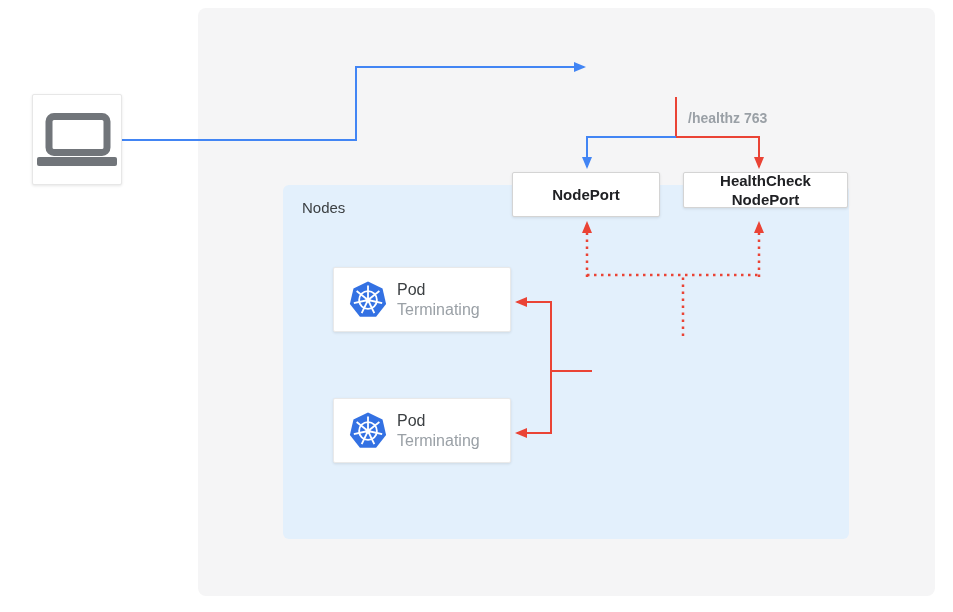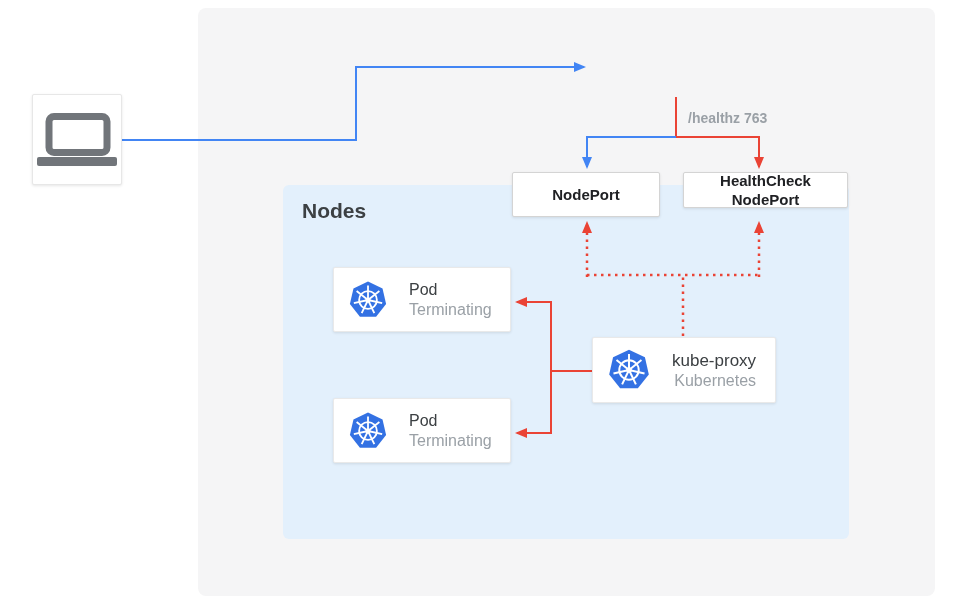--- a/index.html
+++ b/index.html
@@ -5,30 +5,30 @@
   :root{
     --blue:#4285f4; --red:#ea4335; --gray-text:#757575; --dark-text:#3c4043;
     --muted-text:#9aa0a6; --nodes-bg:#e3f0fc; --panel-bg:#f5f5f6;
     --k8s-blue:#3371e3; --icon-gray:#71757a; --lb-light:#aecbfa; --lb-mid:#5e97f6;
     --card-border:#dcdcdc;
   }
   html,body{margin:0;padding:0;background:#fff;font-family:"Liberation Sans",sans-serif;}
   .diagram{position:relative;width:953px;height:612px;background:#fff;overflow:hidden;}
   .panel{position:absolute;left:198px;top:8px;width:737px;height:588px;background:var(--panel-bg);border-radius:8px;}
   .nodes-panel{position:absolute;left:283px;top:185px;width:566px;height:354px;background:var(--nodes-bg);border-radius:6px;}
-  .nodes-label{position:absolute;left:302px;top:199px;font-size:21px;color:var(--dark-text);font-weight:bold;}
+  .nodes-label{position:absolute;left:302px;top:199px;font-size:15px;color:var(--dark-text);}
   .card{position:absolute;background:#fff;border:1px solid var(--card-border);border-radius:2px;box-shadow:0 1px 3px rgba(0,0,0,0.10);box-sizing:border-box;}
   .client-card{left:32px;top:94px;width:90px;height:91px;border-color:#e7e7e7;display:flex;align-items:center;justify-content:center;}
   .lb-card{left:592px;top:35px;width:173px;height:62px;border-color:#e9e9e9;display:flex;align-items:center;gap:12px;padding-left:9px;}
   .lb-label{font-size:15px;line-height:20px;color:var(--gray-text);white-space:pre-line;}
   .healthz-label{position:absolute;left:688px;top:110px;font-size:14px;font-weight:bold;color:var(--muted-text);}
   .port-card{display:flex;align-items:center;justify-content:center;text-align:center;font-size:15px;font-weight:bold;color:#202124;line-height:19px;white-space:pre-line;border-color:#d4d4d4;}
   .np-card{left:512px;top:172px;width:148px;height:45px;}
   .hc-card{left:683px;top:172px;width:165px;height:36px;}
-  .entity-card{display:flex;align-items:center;gap:20px;padding-left:13px;border-color:#e9e9e9;}
+  .entity-card{display:flex;align-items:center;gap:8px;padding-left:13px;border-color:#e9e9e9;}
   .pod1{left:333px;top:267px;width:178px;height:65px;}
   .pod2{left:333px;top:398px;width:178px;height:65px;}
   .kube-card{left:592px;top:337px;width:184px;height:66px;}
   .card-title{font-size:16px;color:var(--dark-text);line-height:21px;}
   .kube-card .card-title{font-size:17px;}
   .card-sub{font-size:16px;color:var(--muted-text);line-height:20px;text-align:right;}
   .connectors{position:absolute;left:0;top:0;width:953px;height:612px;pointer-events:none;}
   .line-blue{stroke:var(--blue);stroke-width:2;fill:none;}
   .line-red{stroke:var(--red);stroke-width:2;fill:none;}
   .line-red-dotted{stroke:var(--red);stroke-width:2.5;fill:none;stroke-dasharray:2.5 4.5;}
@@ -122,34 +122,14 @@
         <circle cx="50" cy="52" r="22"></circle>
       </g>
       <circle cx="50" cy="52" r="6.5" fill="#ffffff"></circle>
     </svg>
     <div>
       <div class="card-title">Pod</div>
       <div class="card-sub">Terminating</div>
     </div>
   </div>
 
-  <div class="card entity-card kube-card">
-    <svg class="k8s-icon" viewBox="0 0 100 104">
-      <polygon points="50,6 86,23.3 94.8,62.2 70,93.4 30,93.4 5.2,62.2 14,23.3" fill="var(--k8s-blue)"></polygon>
-      <g stroke="#ffffff" stroke-width="4.5" fill="none">
-        <line x1="50" y1="52" x2="50" y2="16"></line>
-          <line x1="50" y1="52" x2="78.2" y2="29.6"></line>
-        <line x1="50" y1="52" x2="85.1" y2="60"></line>
-          <line x1="50" y1="52" x2="65.6" y2="84.4"></line>
-        <line x1="50" y1="52" x2="34.4" y2="84.4"></line>
-          <line x1="50" y1="52" x2="14.9" y2="60"></line>
-        <line x1="50" y1="52" x2="21.8" y2="29.6"></line>
-        <circle cx="50" cy="52" r="22"></circle>
-      </g>
-      <circle cx="50" cy="52" r="6.5" fill="#ffffff"></circle>
-    </svg>
-    <div>
-      <div class="card-title">kube-proxy</div>
-      <div class="card-sub">Kubernetes</div>
-    </div>
-  </div>
 
 </div>
 
 </body></html>

